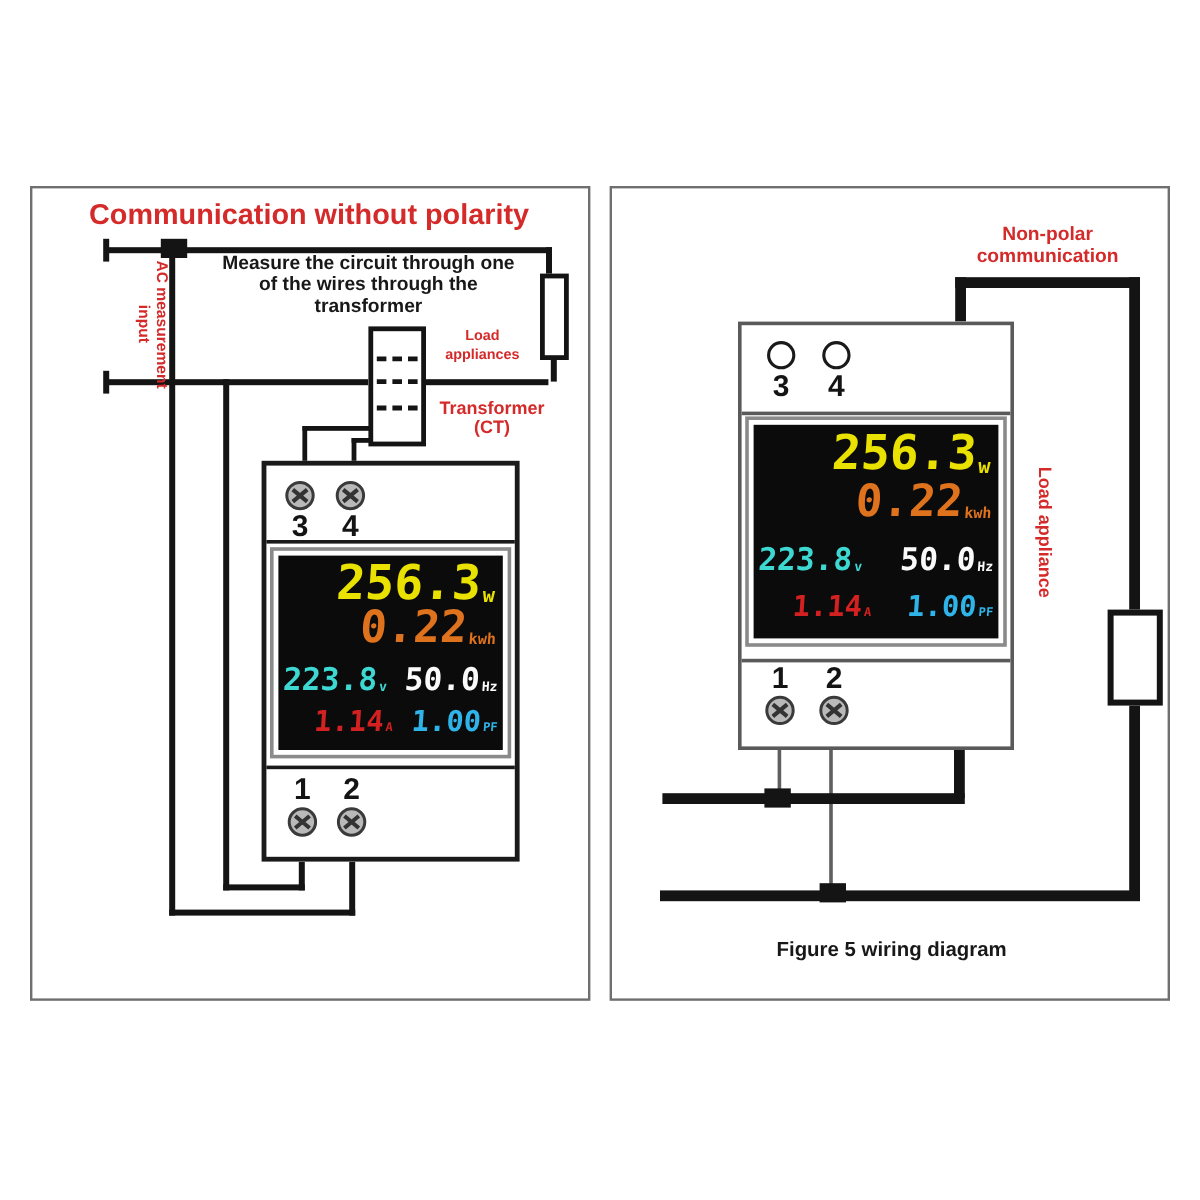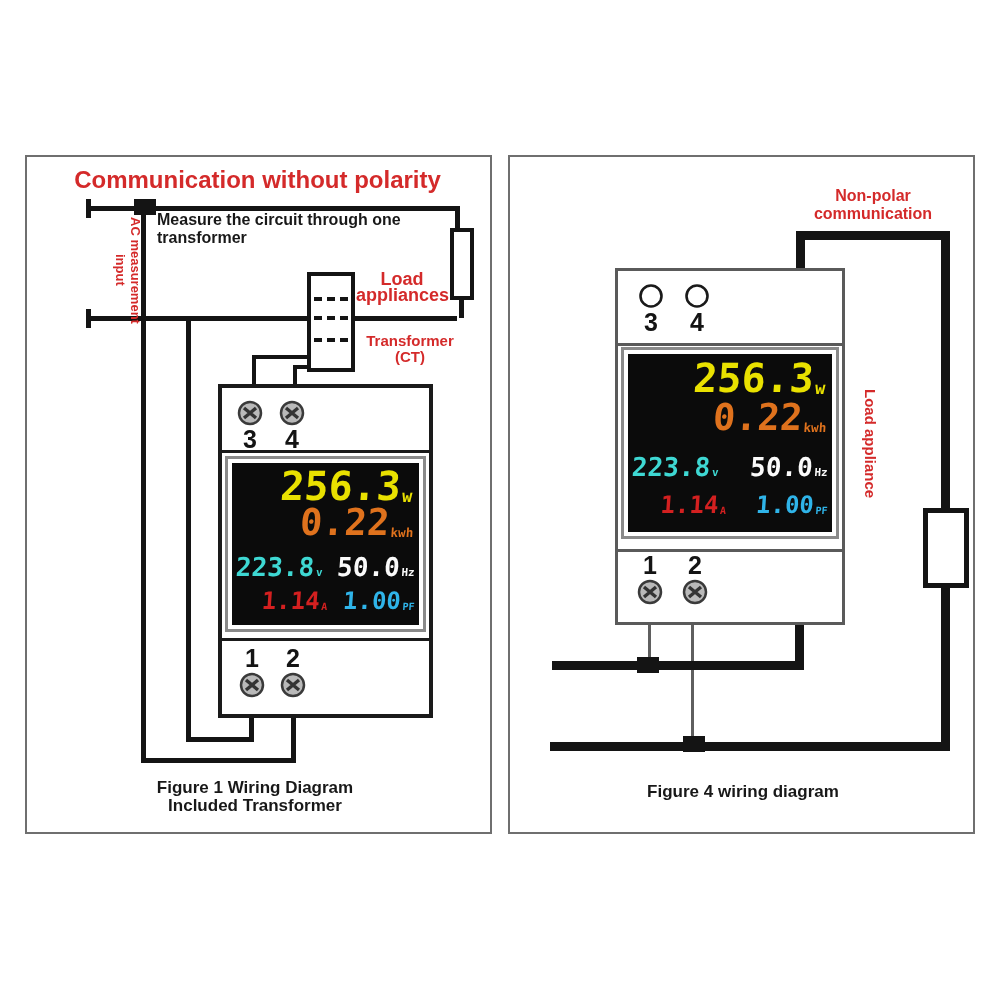--- a/index.html
+++ b/index.html
@@ -4,21 +4,21 @@
 <style>
   html,body{margin:0;padding:0;background:#fff;}
   .page{position:relative;width:1000px;height:1000px;background:#fff;overflow:hidden;
         font-family:"Liberation Sans",sans-serif;}
   .abs{position:absolute;}
   .panel{position:absolute;border:2px solid var(--panel_border);background:#fff;}
   .wire{position:absolute;background:var(--wire);}
   .wire-thin{position:absolute;background:#5f5f5f;}
   .junction{position:absolute;background:var(--wire);}
   .redtxt{color:var(--accent_red);font-weight:bold;}
-  .blktxt{color:#181818;font-weight:bold;}
+  .blktxt{color:#181818;font-weight:bold;text-align:center;}
   .center{text-align:center;}
   .vtext{position:absolute;writing-mode:vertical-rl;text-align:center;
          font-weight:bold;color:var(--accent_red);}
   .vline{display:block;}
   .resistor{position:absolute;background:#fff;border:4px solid var(--wire);}
   .ctbox{position:absolute;background:#fff;border:4px solid var(--wire);}
   .ct-dash{position:absolute;left:3px;right:3px;border-top:4px dashed var(--wire);}
   .meter{position:absolute;background:#fff;}
   .meter1{border:4px solid var(--meter_border_dark);}
   .meter2{border:3px solid var(--meter_border_gray);}
@@ -85,24 +85,25 @@
 
   <div class="resistor" style="left:450px;top:228px;width:16px;height:64px;"></div>
 
   <div class="vtext" style="left:99px;top:214px;width:44px;height:112px;font-size:13px;">
     <span class="vline">AC measurement</span>
     <span class="vline">input</span>
   </div>
 
   <div class="abs blktxt" style="left:157px;top:211px;width:300px;font-size:16px;line-height:18px;">
     <span style="display:block">Measure the circuit through one</span>
+    <span style="display:block">of the wires through the</span>
     <span style="display:block">transformer</span>
   </div>
 
-  <div class="abs redtxt center" style="left:356px;top:271px;width:92px;font-size:18px;line-height:16px;">
+  <div class="abs redtxt center" style="left:356px;top:271px;width:92px;font-size:12px;line-height:16px;">
     <span style="display:block">Load</span>
     <span style="display:block">appliances</span>
   </div>
 
   <div class="abs redtxt center" style="left:350px;top:333px;width:120px;font-size:15px;line-height:16px;">
     <span style="display:block">Transformer</span>
     <span style="display:block">(CT)</span>
   </div>
 
   <div class="meter meter1" style="left:218px;top:384px;width:207px;height:326px;">
@@ -165,24 +166,20 @@
     </div>
     <div class="term" style="left:56px;top:258px;">
       <span class="tnum">2</span>
       <svg class="screw" width="26" height="26" viewBox="0 0 26 26">
         <circle cx="13" cy="13" r="11" fill="#b9b9b9" stroke="#3a3a3a" stroke-width="2.5"></circle>
         <path d="M7 8 L19 18 M19 8 L7 18" stroke="#333" stroke-width="3.4"></path>
       </svg>
     </div>
   </div>
 
-  <div class="caption" style="left:125px;top:779px;width:260px;">
-    <span style="display:block">Figure 1 Wiring Diagram</span>
-    <span style="display:block">Included Transformer</span>
-  </div>
 
   <div class="panel" style="left:508px;top:155px;width:463px;height:675px;"></div>
 
 
   <div class="abs redtxt center" style="left:797px;top:187px;width:152px;font-size:16px;line-height:18px;">
     <span style="display:block">Non-polar</span>
     <span style="display:block">communication</span>
   </div>
 
   <div class="wire-thin" style="left:648px;top:625px;width:3px;height:38px;"></div>
@@ -264,16 +261,16 @@
         <path d="M7 8 L19 18 M19 8 L7 18" stroke="#333" stroke-width="3.4"></path>
       </svg>
     </div>
   </div>
 
   <div class="vtext" style="left:851px;top:374px;width:28px;height:140px;font-size:15px;">Load appliance</div>
 
 
 
   <div class="caption" style="left:607px;top:783px;width:272px;">
-    <span style="display:block">Figure 4 wiring diagram</span>
+    <span style="display:block">Figure 5 wiring diagram</span>
   </div>
 
 </div>
 
 </body></html>

